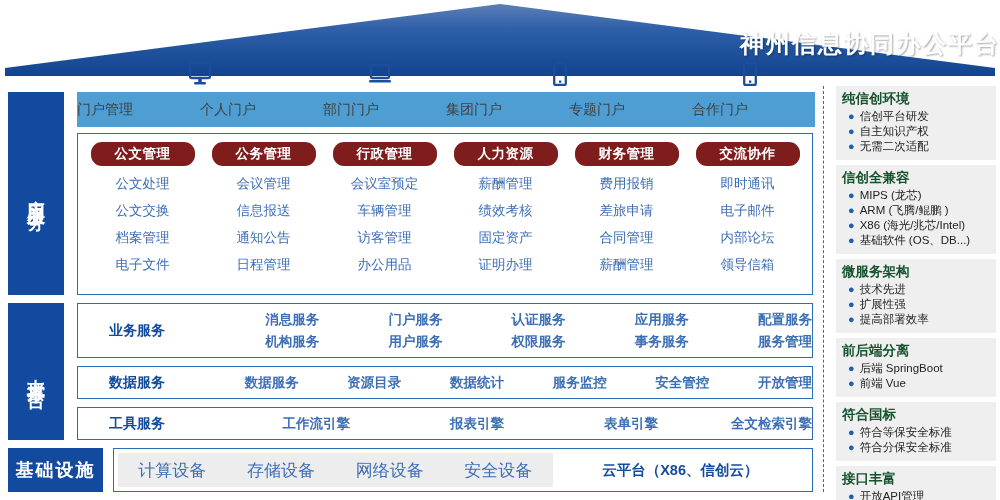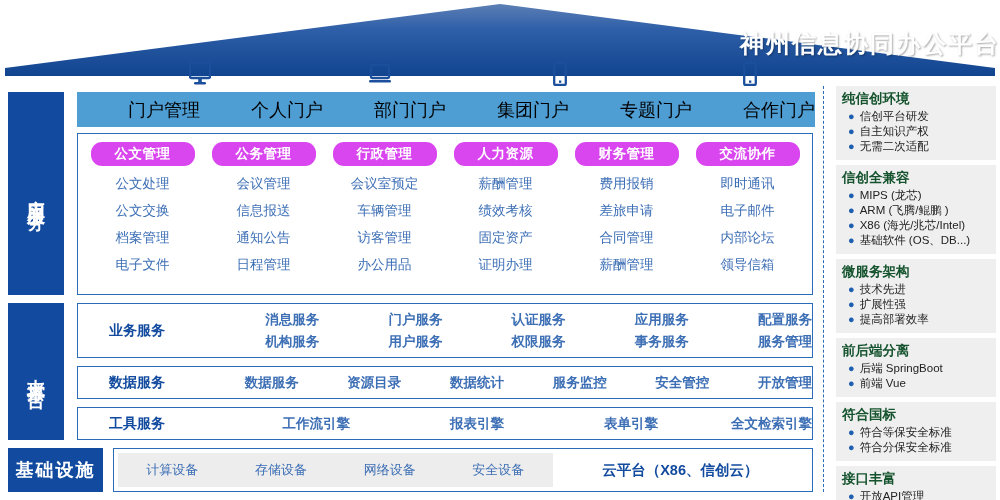--- a/index.html
+++ b/index.html
@@ -37,31 +37,31 @@
   #rail-app{top:92px;height:203px;}
   #rail-sup{top:303px;height:137px;}
   #rail-infra{top:448px;height:44px;letter-spacing:2px;}
   
   #portal-bar{
     position:absolute;left:77px;top:92px;width:738px;height:35px;
     background:#4e9ed4;
     display:flex;align-items:center;
   }
   .portal-cell{
-    flex:1;text-align:right;color:#000000;font-size:18px;
+    flex:1;text-align:left;color:#404040;font-size:14px;
   }
   
   #app-box{
     position:absolute;left:77px;top:133px;width:736px;height:162px;
     border:1.5px solid #2b6cb8;background:#fff;box-sizing:border-box;
   }
   #app-heads{display:flex;padding:8px 4px 0 4px;}
   .app-head{flex:1;display:flex;justify-content:center;}
   .pill{
-    background:#d946ef;color:#fff;font-size:13.5px;font-weight:bold;
+    background:#7f1d1d;color:#fff;font-size:13.5px;font-weight:bold;
     border-radius:11px;padding:3px 0;width:104px;text-align:center;
     letter-spacing:.5px;
   }
   #app-rows{padding:0 4px;}
   .app-row{display:flex;margin-top:9px;}
   .app-cell{flex:1;text-align:center;color:#3d6fb5;font-size:13.5px;}
   
   .sup-box{
     position:absolute;left:77px;width:736px;
     border:1.5px solid #2b6cb8;background:#fff;box-sizing:border-box;
@@ -79,21 +79,21 @@
   .sup-cell{flex:1;text-align:right;color:#3d6fb5;font-size:13.5px;line-height:22px;font-weight:bold;}
   
   #infra-box{
     position:absolute;left:113px;top:448px;width:700px;height:44px;
     border:1.5px solid #2b6cb8;background:#fff;box-sizing:border-box;
     display:flex;align-items:center;padding:4px;
   }
   #infra-grey{
     background:#ededed;height:100%;display:flex;align-items:center;flex:0 0 63%;
   }
-  .infra-cell{flex:1;text-align:center;color:#3d6fb5;font-size:13px;}
+  .infra-cell{flex:1;text-align:center;color:#3d6fb5;font-size:17px;}
   #infra-cloud{
     flex:1;text-align:center;color:#114a9e;font-size:14.5px;font-weight:bold;
   }
   
   #divider{
     position:absolute;left:823px;top:86px;width:0;height:406px;
     border-left:1.5px dashed #2b6cb8;
   }
   
   #side{position:absolute;left:836px;top:86px;width:160px;}

